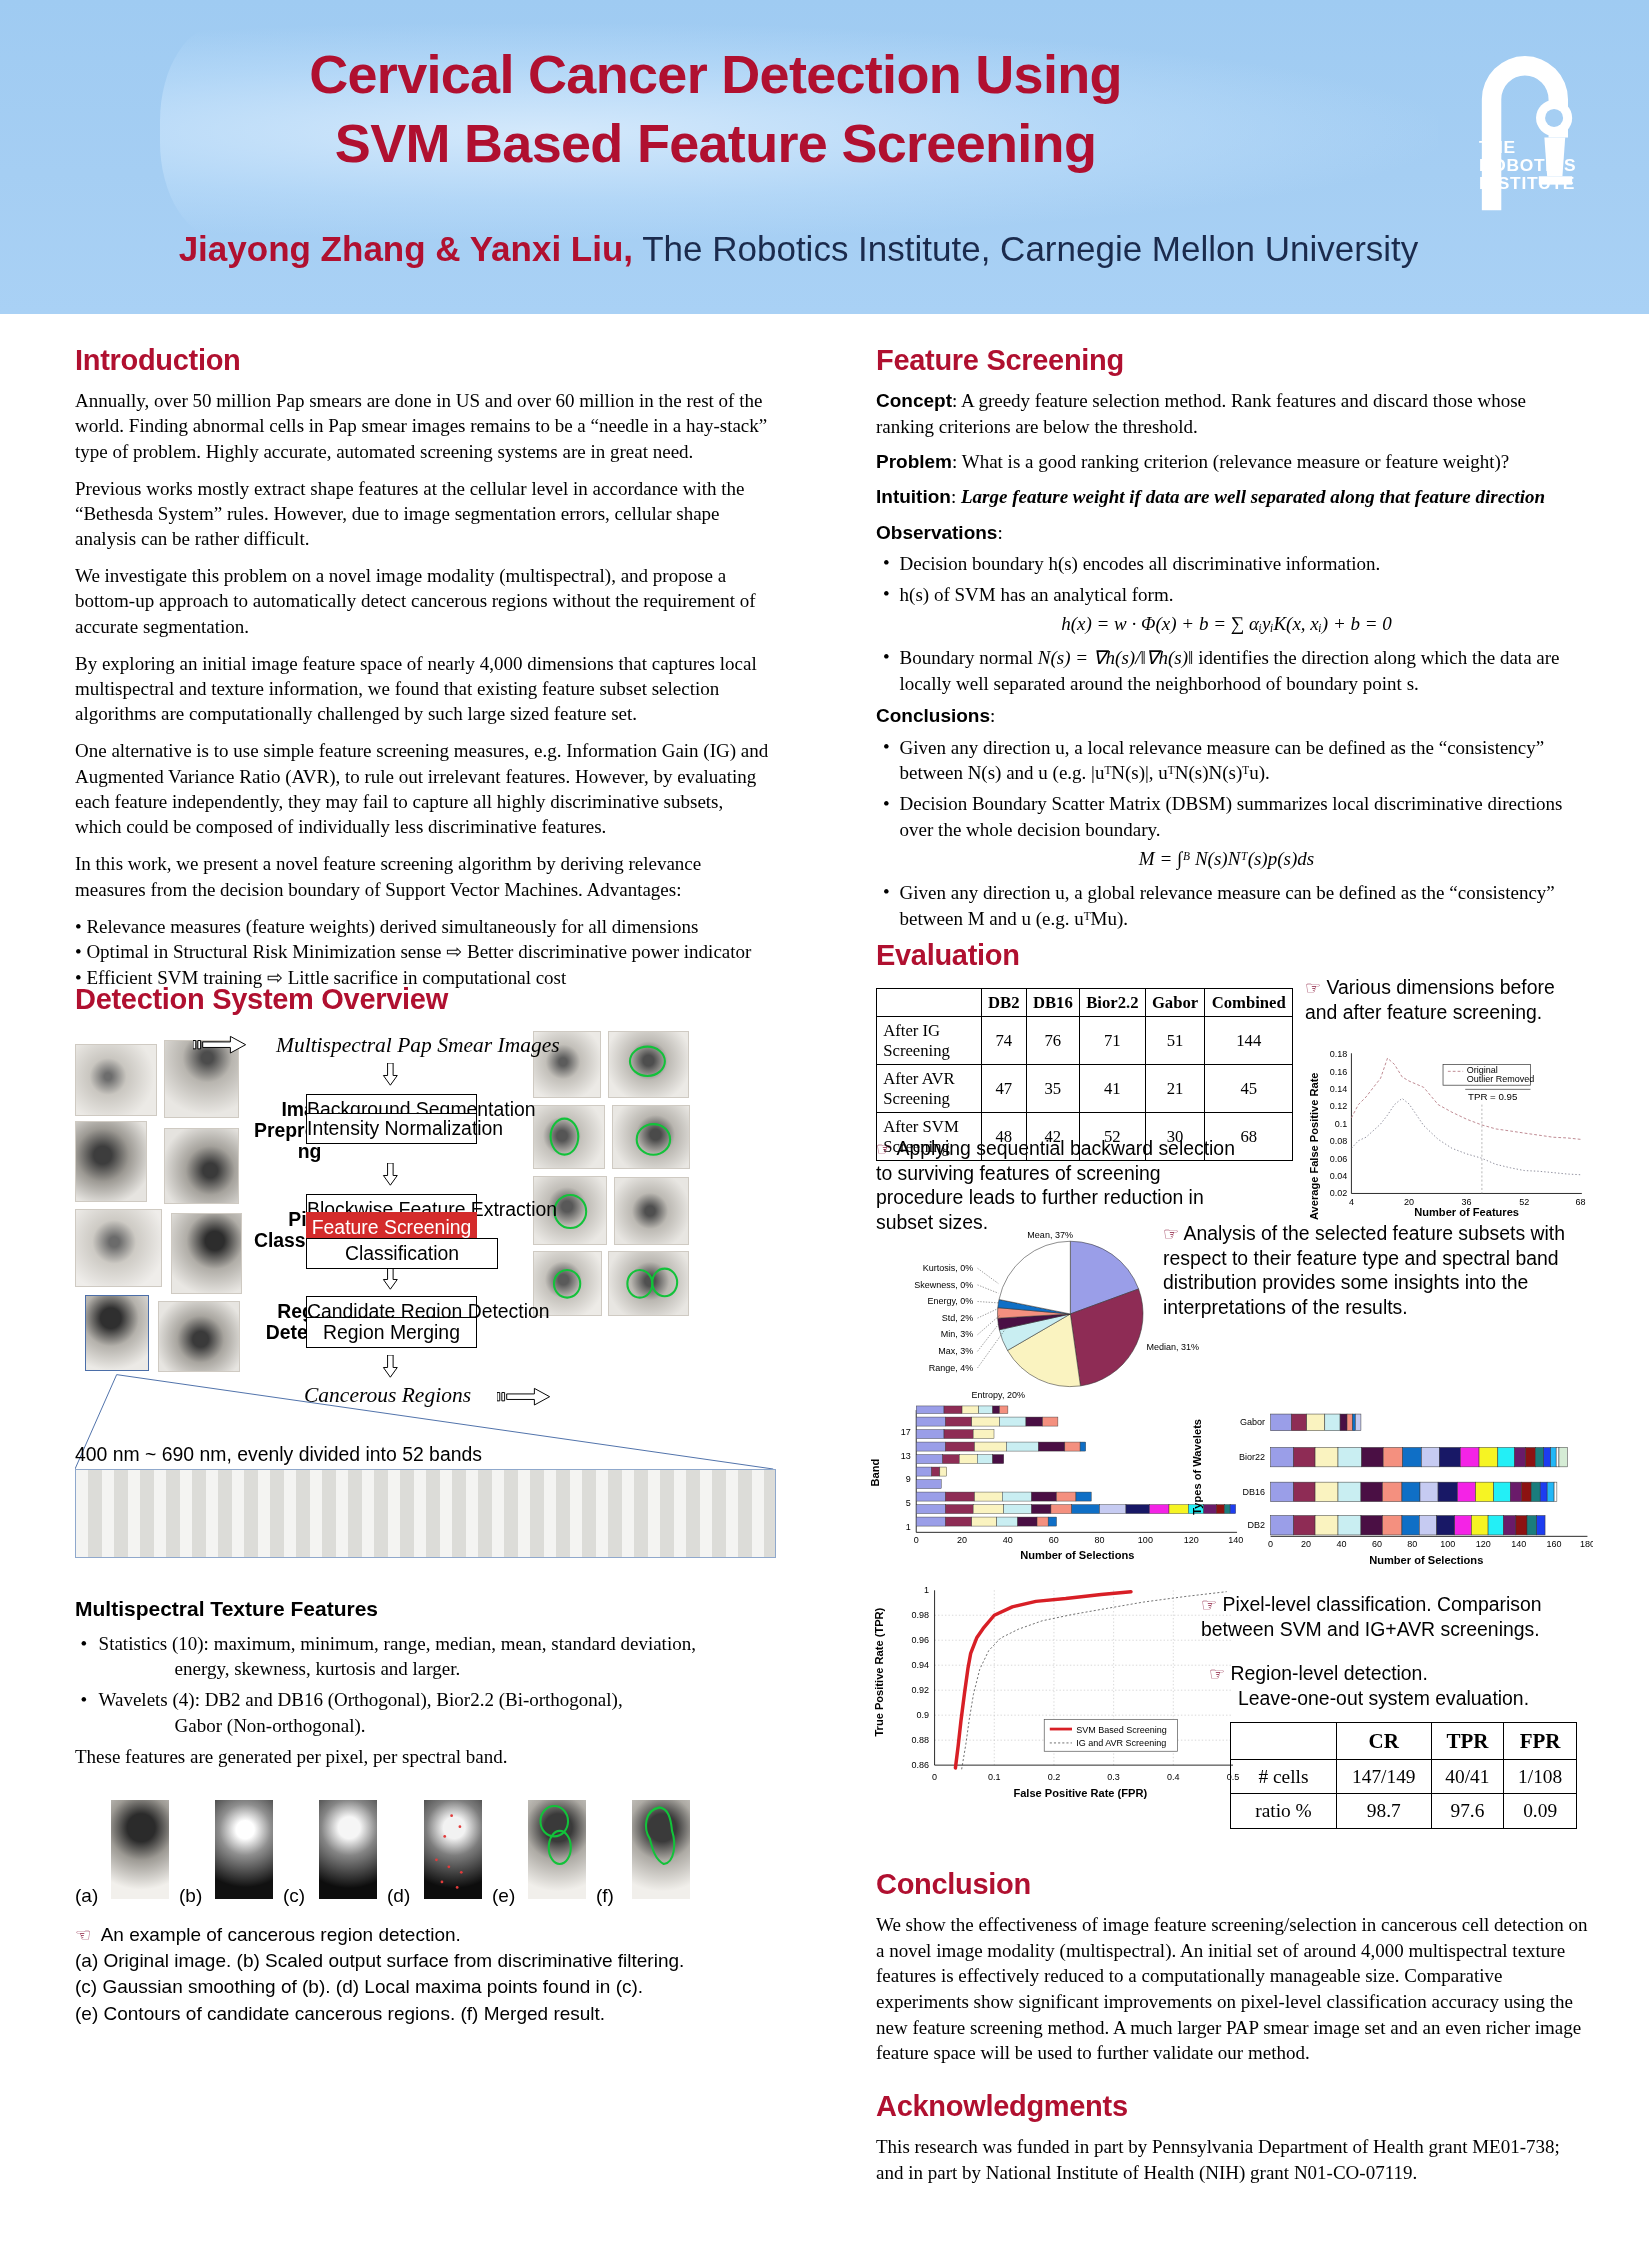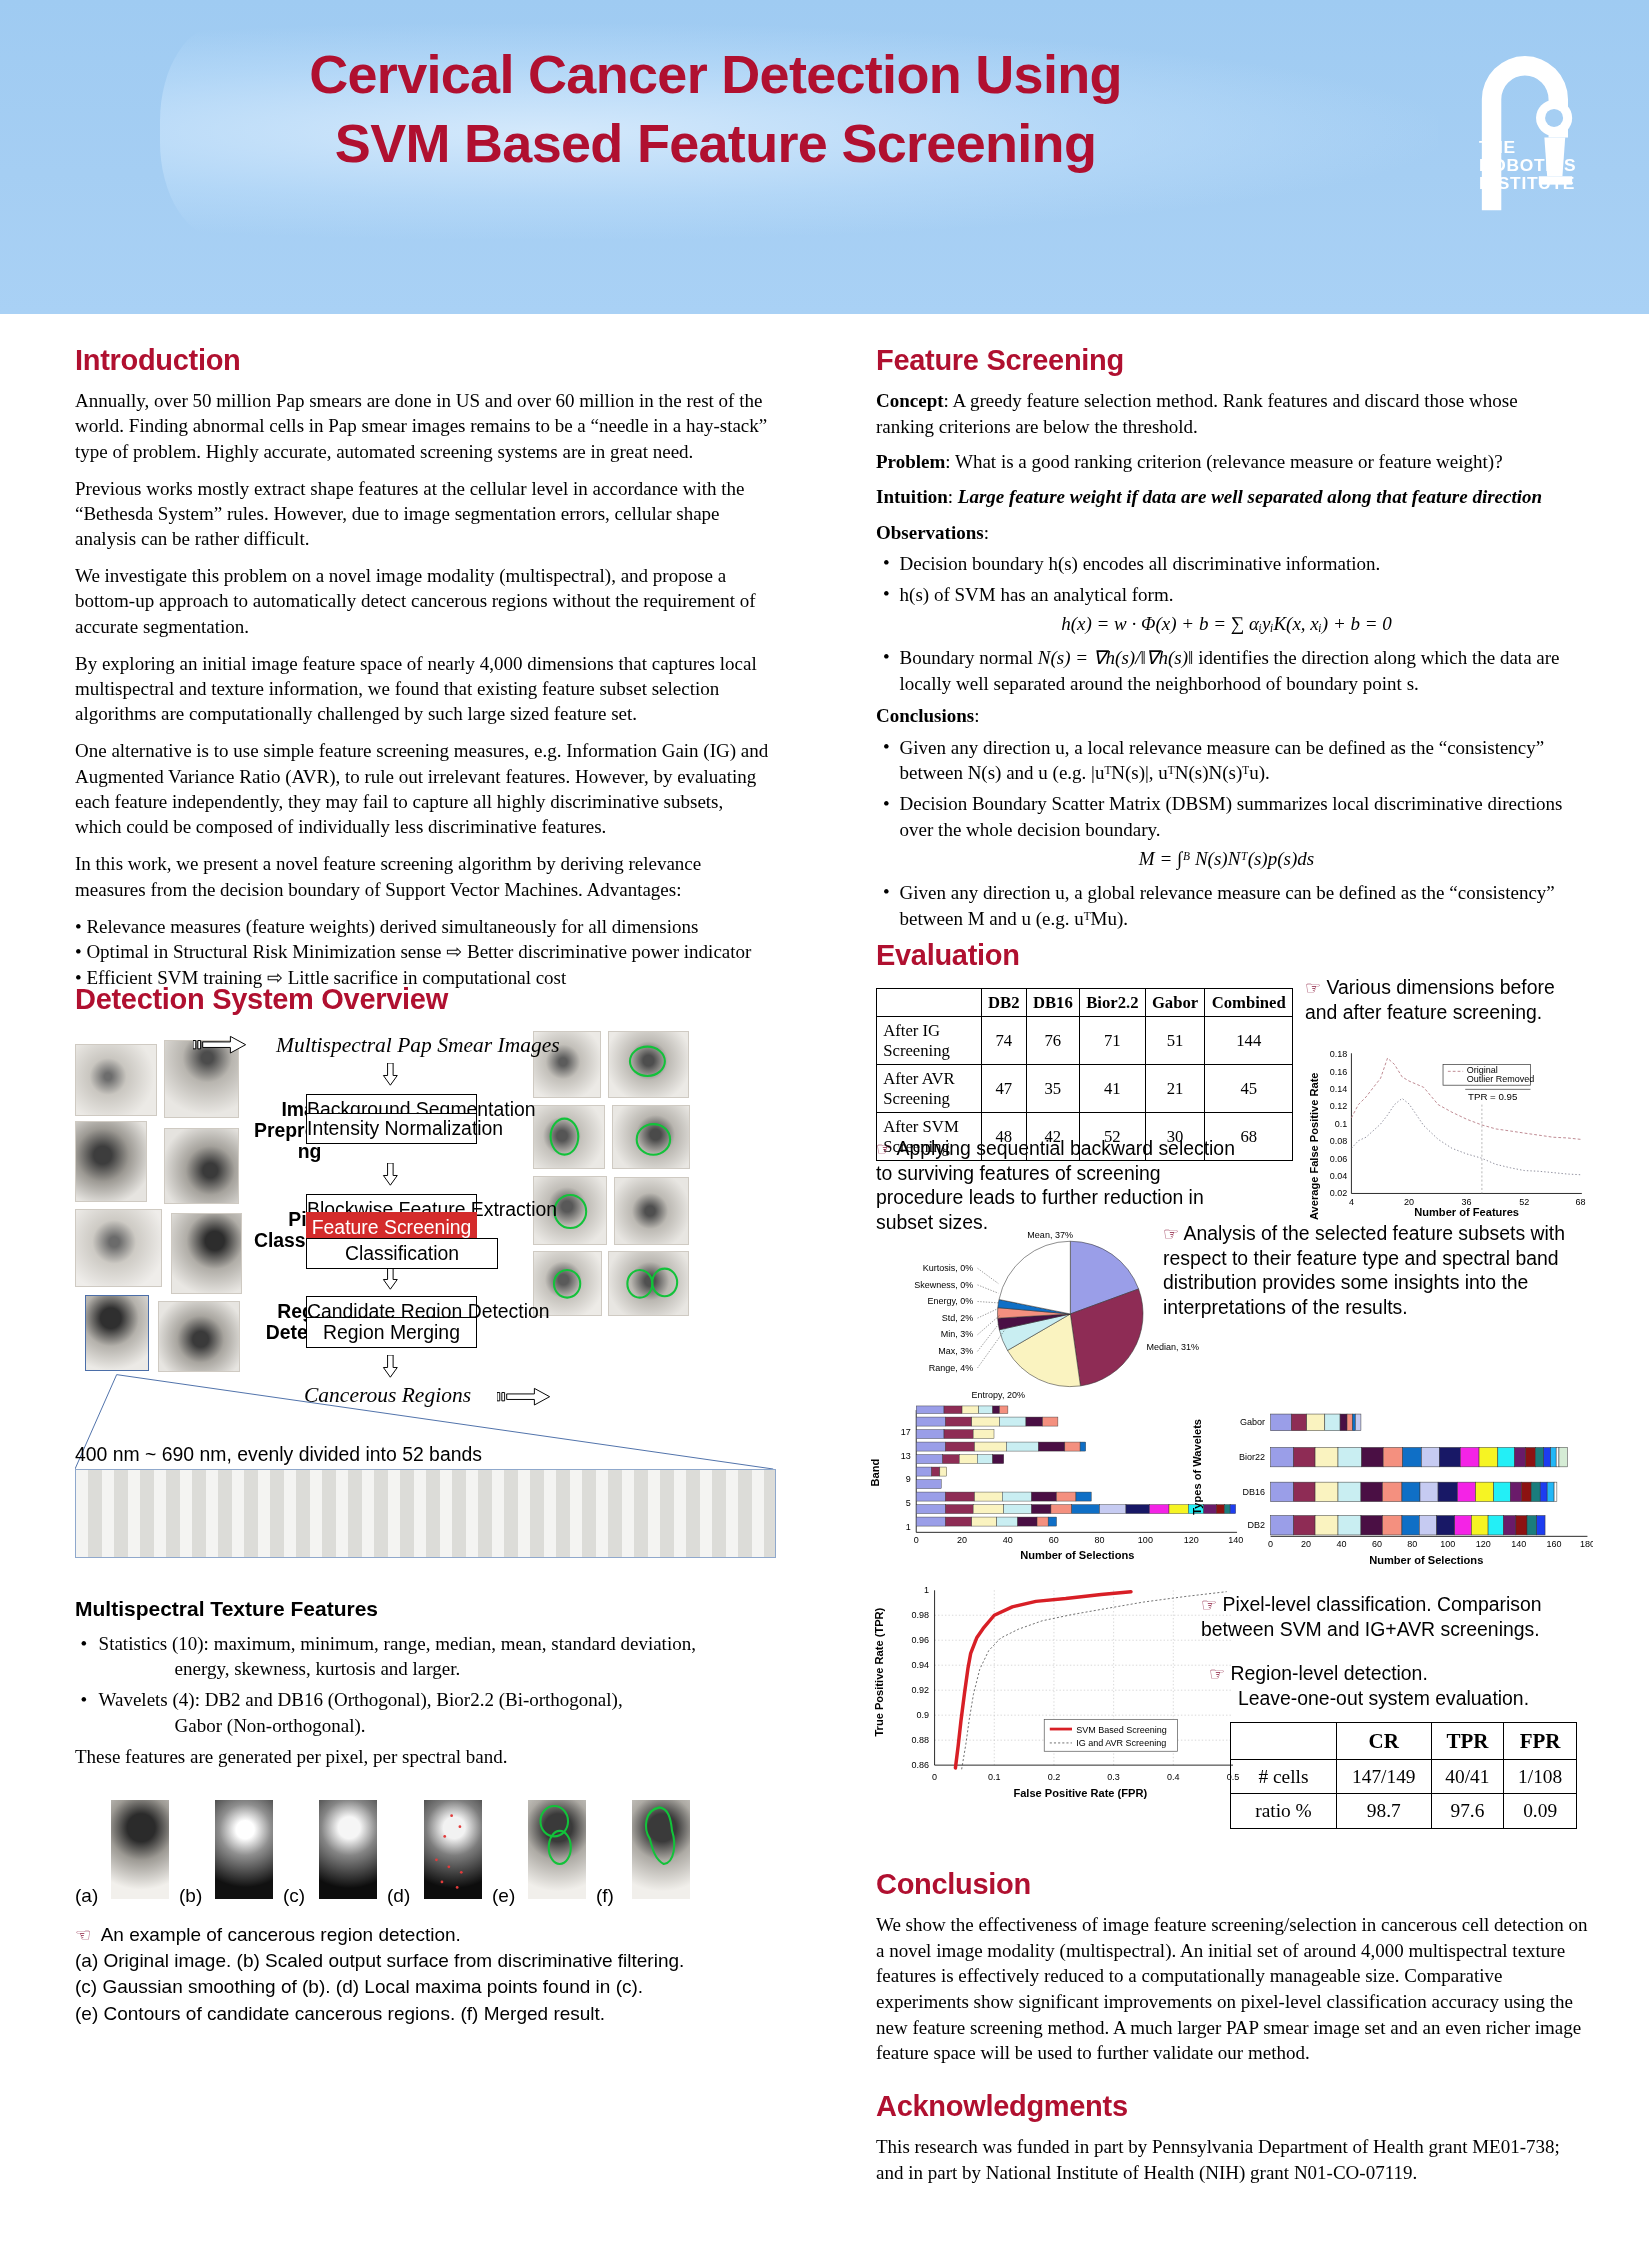--- a/index.html
+++ b/index.html
@@ -57,21 +57,21 @@
     font-size:29px;
     margin-bottom:11px;
     letter-spacing:-0.3px;
   }
   p.body {
     font-size:19px; line-height:1.33; text-align:left; margin-bottom:11.8px;
   }
   .bullets p { font-size:19px; line-height:1.36; }
 
   
-  .lbl { font-family:Liberation Serif, serif; font-weight:bold; font-size:19px; }
+  .lbl { font-family:Liberation Sans, sans-serif; font-weight:bold; font-size:19px; }
   .fs-p { font-size:19px; line-height:1.35; margin-bottom:9.7px; }
   .fs-li { font-size:19px; line-height:1.35; margin-bottom:5.6px; padding-left:23.6px; position:relative; }
   .fs-li:before { content:"•"; position:absolute; left:7px; top:-0.7px; }
   .eq { text-align:center; font-size:19px; font-style:italic; margin:5.6px 0 9.7px 0; font-family:"Liberation Serif", serif;}
   .ital { font-style:italic; }
   .bi { font-style:italic; font-weight:bold; font-family:"Liberation Serif", serif;}
 
   
   #dso { position:absolute; left:75px; top:983px; width:708px; }
   #dso-canvas { position:relative; width:708px; height:444px; margin-top:9.7px;}
@@ -138,20 +138,21 @@
 </style>
 </head>
 <body>
 
 <div id="header">
   <div id="header-glow"></div>
   <div id="poster-title">
     <div>Cervical Cancer Detection Using</div>
     <div>SVM Based Feature Screening</div>
   </div>
+  <div id="authors"><span class="names">Jiayong Zhang &amp; Yanxi Liu,</span><span> The Robotics Institute, Carnegie Mellon University</span></div>
   <div id="ri-logo">
     <svg width="132" height="181" viewBox="0 0 190 260">
       <path d="M30 255 L30 95 A62 62 0 0 1 154 95 L154 150 L126 150 L126 95 A34 34 0 0 0 58 95 L58 255 Z" fill="#ffffff"></path>
       <circle cx="134" cy="122" r="26" fill="#ffffff"></circle>
       <circle cx="134" cy="122" r="13" fill="#a5cef3"></circle>
       <path d="M120 150 L150 150 L146 206 L124 206 Z" fill="#ffffff"></path>
       <rect x="112" y="206" width="48" height="12" fill="#ffffff"></rect>
     </svg>
     <div class="ri-text">THE<br>ROBOTICS<br>INSTITUTE</div>
   </div>

